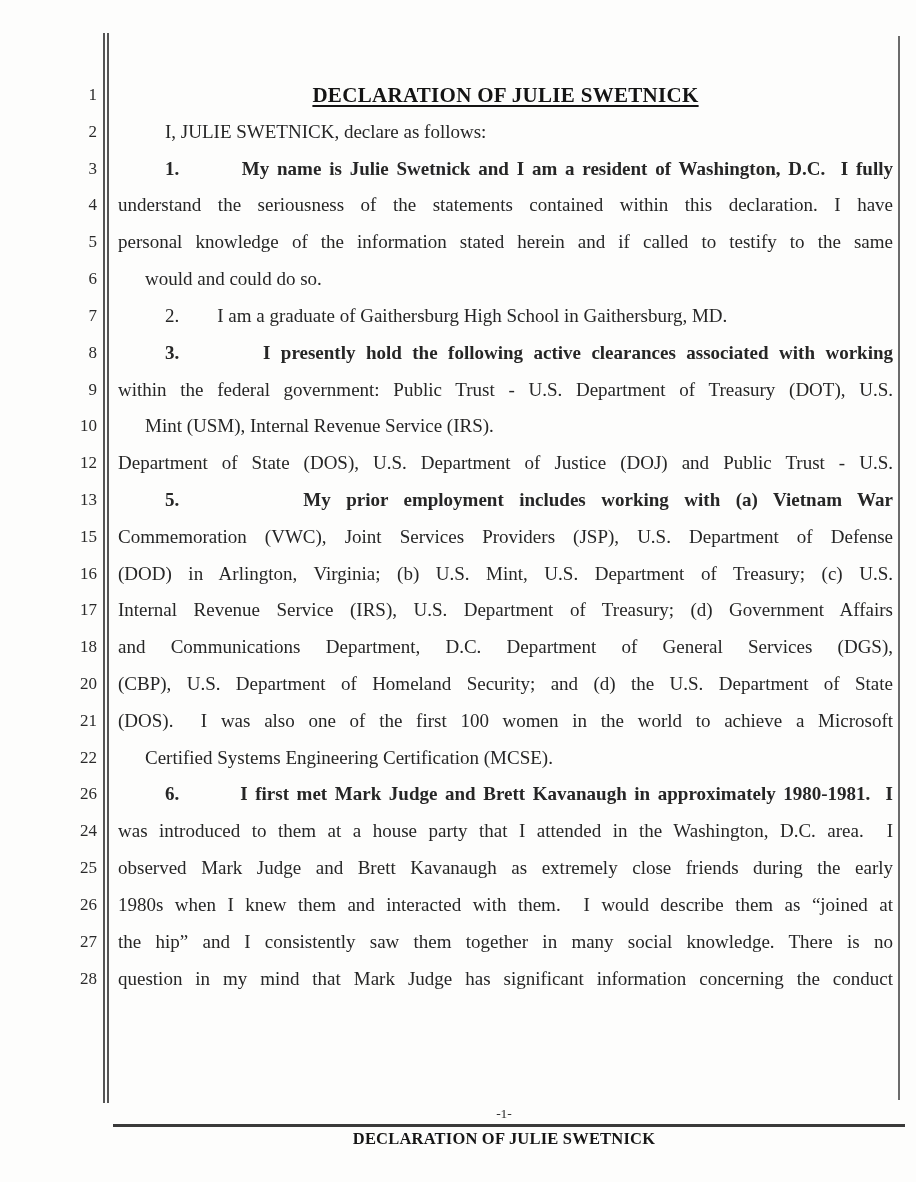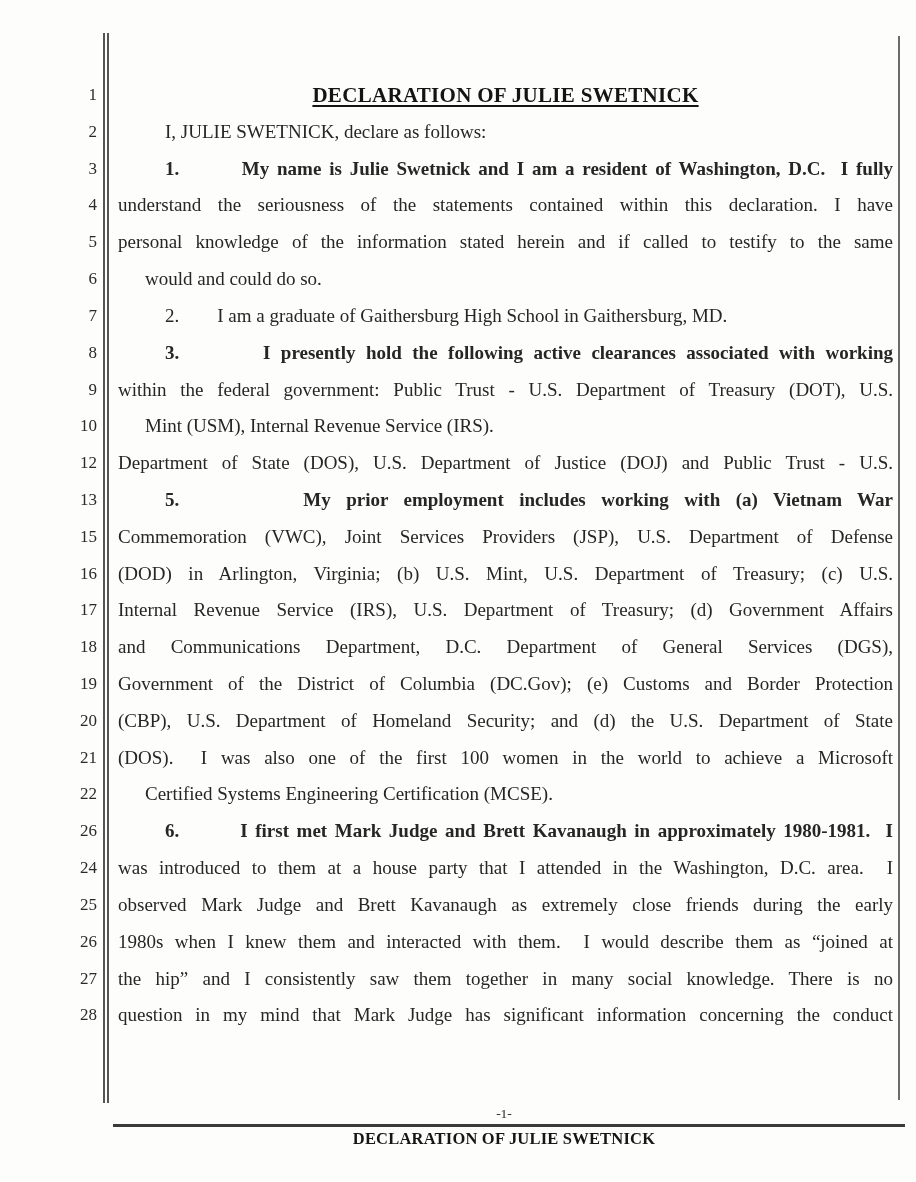--- a/index.html
+++ b/index.html
@@ -129,24 +129,20 @@
   </div>
       <div class="row">
     <div class="lineno">17</div>
     <div class="ltext s-just">Internal Revenue Service (IRS), U.S. Department of Treasury; (d) Government Affairs</div>
   </div>
       <div class="row">
     <div class="lineno">18</div>
     <div class="ltext s-just">and Communications Department, D.C. Department of General Services (DGS),</div>
   </div>
       <div class="row">
-    <div class="lineno">19</div>
-    <div class="ltext s-just">Government of the District of Columbia (DC.Gov); (e) Customs and Border Protection</div>
-  </div>
-      <div class="row">
     <div class="lineno">20</div>
     <div class="ltext s-just">(CBP), U.S. Department of Homeland Security; and (d) the U.S. Department of State</div>
   </div>
       <div class="row">
     <div class="lineno">21</div>
     <div class="ltext s-just">(DOS).&nbsp; I was also one of the first 100 women in the world to achieve a Microsoft</div>
   </div>
       <div class="row">
     <div class="lineno">22</div>
     <div class="ltext s-left">Certified Systems Engineering Certification (MCSE).</div>

